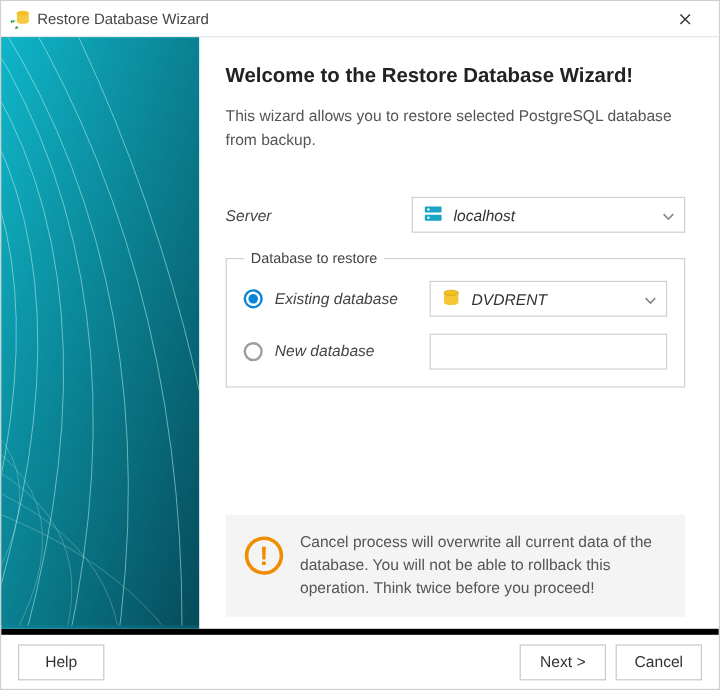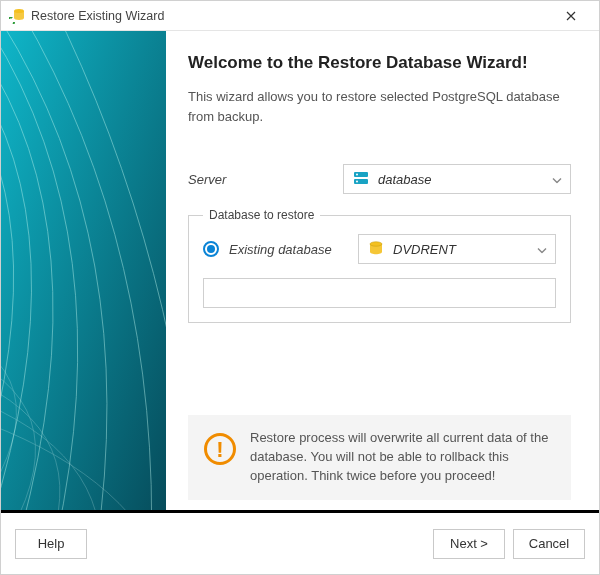--- a/index.html
+++ b/index.html
@@ -83,21 +83,21 @@
     margin-bottom: 14px;
     font-style: italic;
   }
   .form-row .label {
     width: 155px;
     color: #444;
   }
   .form-row.indent .label {
     padding-left: 0;
     display: flex;
-    align-items: center;
+    align-items: flex-start;
     gap: 10px;
   }
   .dropdown, .textinput {
     flex: 1;
     height: 30px;
     border: 1px solid #cfcfcf;
     background: #fff;
     display: flex;
     align-items: center;
     padding: 0 8px;
@@ -166,22 +166,22 @@
     align-items: center;
     justify-content: center;
     color: #f08c00;
     font-size: 22px;
     font-weight: 700;
     margin-top: 4px;
   }
 
   
   .footer {
-    height: 64px;
-    border-top: 3px solid #000000;
+    height: 50px;
+    border-top: 5px solid #000000;
     display: flex;
     align-items: center;
     padding: 0 14px;
     gap: 8px;
   }
   .footer .gap { flex: 1; }
   button.btn {
     height: 30px;
     min-width: 72px;
     background: #fff;
@@ -198,21 +198,21 @@
 
 <div class="titlebar">
   <span class="icon">
     <svg viewBox="0 0 16 16">
       <ellipse cx="10" cy="3" rx="5" ry="2" fill="#f4c020"></ellipse>
       <path d="M5 3v7c0 1.1 2.2 2 5 2s5-.9 5-2V3" fill="#f4c020" opacity=".85"></path>
       <path d="M1 10a4 4 0 1 0 4 4" fill="none" stroke="#2e9c3a" stroke-width="2"></path>
       <path d="M0 9l2 2 2-2z" fill="#2e9c3a"></path>
     </svg>
   </span>
-  <span class="title">Restore Existing Wizard</span>
+  <span class="title">Restore Database Wizard</span>
   <div class="close">
     <svg viewBox="0 0 10 10">
       <path d="M1 1l8 8M9 1l-8 8" stroke="#333" stroke-width="1.2" fill="none"></path>
     </svg>
   </div>
 </div>
 
 <div class="content">
 
   <div class="sidebar-art">
@@ -251,21 +251,21 @@
       <div class="label">Server</div>
       <div class="dropdown">
         <span class="srv-icon">
           <svg viewBox="0 0 18 18">
             <rect x="2" y="2" width="14" height="5" rx="1" fill="#19a3c4"></rect>
             <rect x="2" y="9" width="14" height="5" rx="1" fill="#19a3c4"></rect>
             <circle cx="5" cy="4.5" r="1" fill="#fff"></circle>
             <circle cx="5" cy="11.5" r="1" fill="#fff"></circle>
           </svg>
         </span>
-        <span>database</span>
+        <span>localhost</span>
         <span class="chev">
           <svg width="10" height="6" viewBox="0 0 10 6">
               <path d="M1 1l4 4 4-4" fill="none" stroke="#888" stroke-width="1.4"></path>
             </svg>
         </span>
       </div>
     </div>
 
     <fieldset class="groupbox">
       <legend>Database to restore</legend>
@@ -286,31 +286,35 @@
           <span>DVDRENT</span>
           <span class="chev">
             <svg width="10" height="6" viewBox="0 0 10 6">
                 <path d="M1 1l4 4 4-4" fill="none" stroke="#888" stroke-width="1.4"></path>
               </svg>
           </span>
         </div>
       </div>
 
       <div class="form-row indent" style="margin-bottom:0">
+        <div class="label">
+          <span class="radio"></span>
+          <span>New database</span>
+        </div>
         <div class="textinput">
           <span></span>
         </div>
       </div>
     </fieldset>
 
     <div class="spacer"></div>
 
     <div class="warnbox">
       <div class="w-icon">!</div>
-      <div>Restore process will overwrite all current data of the database. You will not be able to rollback this operation. Think twice before you proceed!</div>
+      <div>Cancel process will overwrite all current data of the database. You will not be able to rollback this operation. Think twice before you proceed!</div>
     </div>
   </div>
 </div>
 
 <div class="footer">
   <button class="btn">Help</button>
   <div class="gap"></div>
   <button class="btn">Next &gt;</button>
   <button class="btn">Cancel</button>
 </div>

